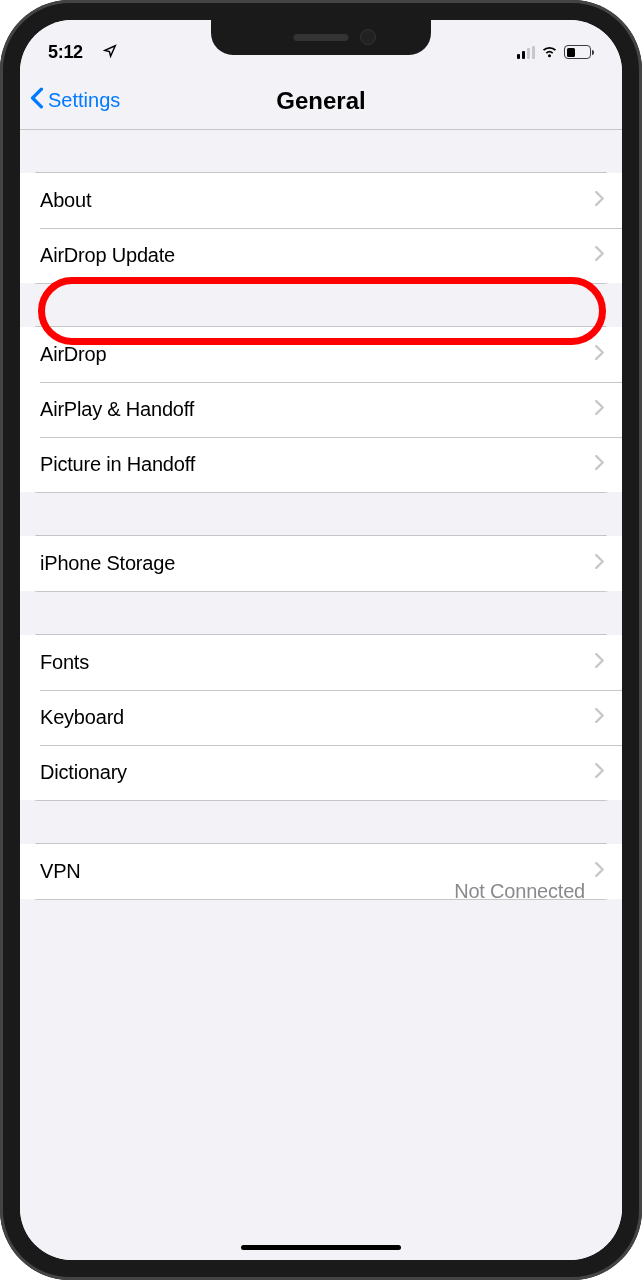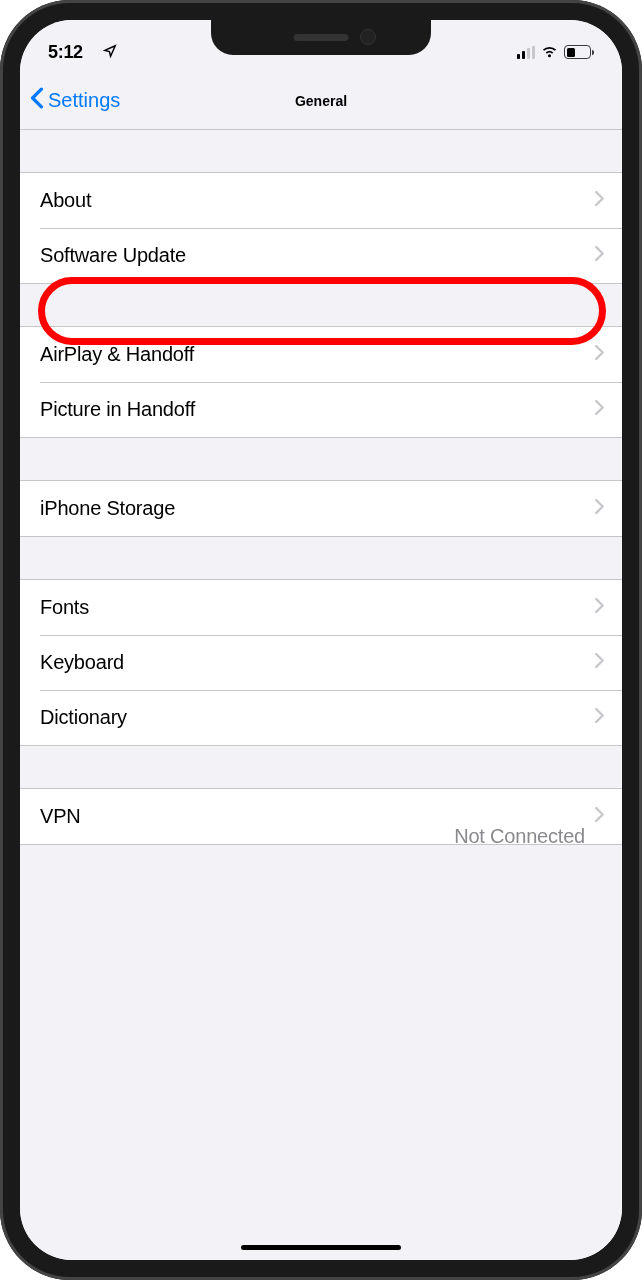--- a/index.html
+++ b/index.html
@@ -161,37 +161,38 @@
       color: #007aff;
       font-size: 20px;
       padding-left: 10px;
       gap: 4px;
       cursor: pointer;
     }
     .nav-title {
       position: absolute;
       left: 50%;
       transform: translateX(-50%);
-      font-size: 14px;
+      font-size: 24px;
       font-weight: 600;
       color: #000;
     }
     .content {
       background: #f2f2f7;
       height: calc(100% - 110px);
       overflow: hidden;
     }
     .group-spacer {
       height: 42px;
       background: #f2f2f7;
     }
     .group {
       background: #14532d;
       border-top: 0.5px solid #c6c6c8;
       border-bottom: 0.5px solid #c6c6c8;
+      border-radius: 20px;
     }
     .cell {
       display: flex;
       align-items: center;
       justify-content: space-between;
       height: 55px;
       padding: 0 18px 0 20px;
       background: #fff;
       cursor: pointer;
       position: relative;
@@ -304,33 +305,43 @@
           <span class="cell-label">About</span>
           <div class="cell-right">
             <span class="chevron">
               <svg width="9" height="15" viewBox="0 0 8 14" fill="none">
                   <path d="M1 1l6 6-6 6" stroke="#c7c7cc" stroke-width="2.2" stroke-linecap="round" stroke-linejoin="round"></path>
                 </svg>
             </span>
           </div>
         </div>
         <div class="cell">
-          <span class="cell-label">Software Update</span>
+          <span class="cell-label">AirDrop Update</span>
           <div class="cell-right">
             <span class="chevron">
               <svg width="9" height="15" viewBox="0 0 8 14" fill="none">
                   <path d="M1 1l6 6-6 6" stroke="#c7c7cc" stroke-width="2.2" stroke-linecap="round" stroke-linejoin="round"></path>
                 </svg>
             </span>
           </div>
         </div>
       </div>
 
       <div class="group-spacer"></div>
       <div class="group">
+        <div class="cell">
+          <span class="cell-label">AirDrop</span>
+          <div class="cell-right">
+            <span class="chevron">
+              <svg width="9" height="15" viewBox="0 0 8 14" fill="none">
+                  <path d="M1 1l6 6-6 6" stroke="#c7c7cc" stroke-width="2.2" stroke-linecap="round" stroke-linejoin="round"></path>
+                </svg>
+            </span>
+          </div>
+        </div>
         <div class="cell">
           <span class="cell-label">AirPlay &amp; Handoff</span>
           <div class="cell-right">
             <span class="chevron">
               <svg width="9" height="15" viewBox="0 0 8 14" fill="none">
                   <path d="M1 1l6 6-6 6" stroke="#c7c7cc" stroke-width="2.2" stroke-linecap="round" stroke-linejoin="round"></path>
                 </svg>
             </span>
           </div>
         </div>

